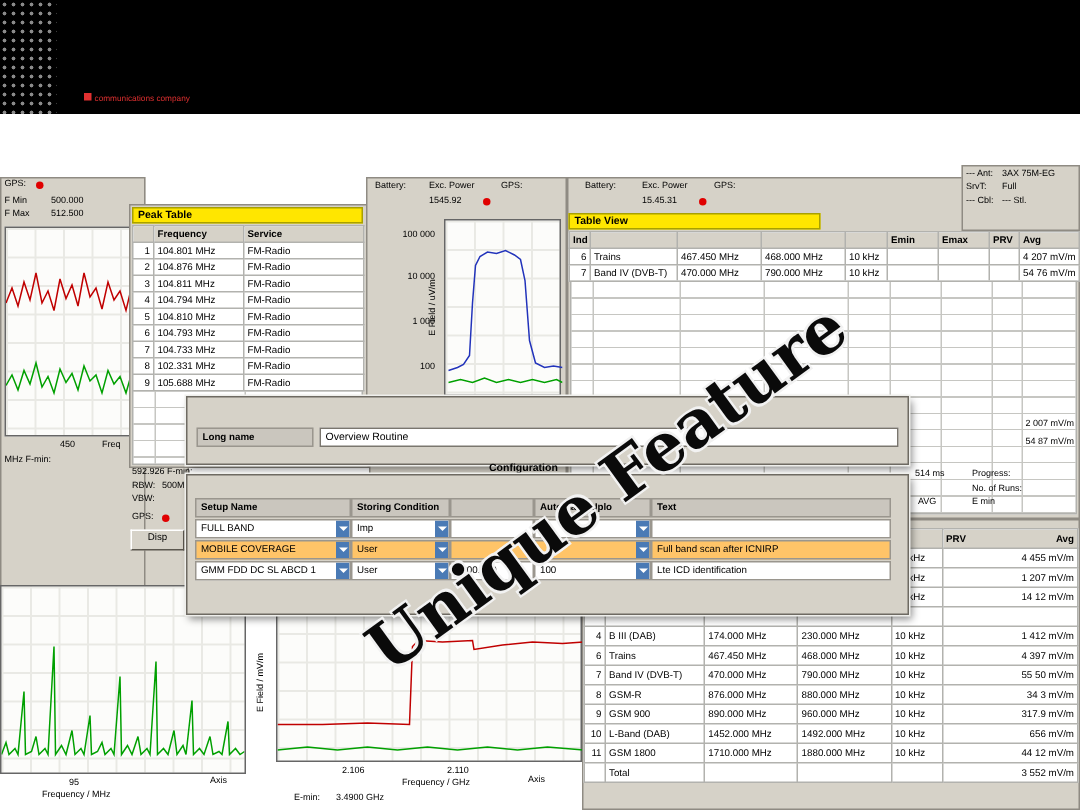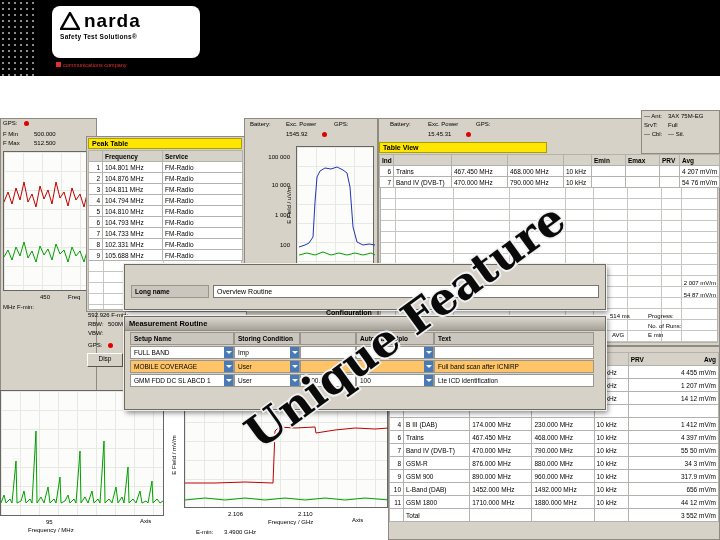--- a/index.html
+++ b/index.html
@@ -60,29 +60,20 @@
       transform:rotate(-36deg);
       text-shadow:1.5px 1.5px 0 #f2f2f2,-1.5px -1.5px 0 #f2f2f2,1.5px -1.5px 0 #f2f2f2,-1.5px 1.5px 0 #f2f2f2}
 </style>
 </head>
 <body>
 
 <div id="slide">
 
   <div id="hdr">
     <div id="dots"></div>
-    <div id="logo">
-      <div id="logo-row">
-        <svg width="20" height="18" viewBox="0 0 20 18">
-          <path d="M10 1 L19 17 L1 17 Z" fill="#fff" stroke="#000" stroke-width="2.4"></path>
-        </svg>
-        <span id="brand">narda</span>
-      </div>
-      <div id="brand-sub"><span>Safety Test Solutions</span><span>®</span></div>
-    </div>
     <div id="tagline"><span class="tag-icon"></span><span>communications company</span></div>
   </div>
 
   <div class="panel" style="left:86px;top:310px;width:40px;height:84px"></div>
   <div class="panel" style="left:246px;top:266px;width:132px;height:54px"></div>
 
   <div class="panel" style="left:0;top:118px;width:97px;height:274px"></div>
   <div class="t" style="left:3px;top:120px">GPS:</div>
   <span class="dot" style="left:24px;top:121px"></span>
   <div class="t" style="left:3px;top:131px">F Min</div>
@@ -408,21 +399,20 @@
   </tbody>
     </table>
 
   <div class="dlg" style="left:124px;top:264px;width:482px;height:46px">
     <div class="hcell" style="position:absolute;left:6px;top:20px;width:78px;height:13px">Long name</div>
     <div class="inset" style="left:88px;top:20px;width:386px;height:13px">Overview Routine</div>
   </div>
   <div class="t t7 b" style="left:326px;top:309px">Configuration</div>
 
   <div class="dlg" style="left:124px;top:316px;width:482px;height:94px">
-    <div class="dtitle">Measurement Routine</div>
     <div class="drow" style="left:5px;top:15px">
       <div class="hcell" style="width:104px">Setup Name</div>
       <div class="hcell" style="width:66px">Storing Condition</div>
       <div class="hcell" style="width:56px"></div>
       <div class="hcell" style="width:78px">Automatic Uplo</div>
       <div class="hcell" style="width:160px">Text</div>
     </div>
     <div class="drow" style="left:5px;top:29px">
       <div class="cell" style="width:104px"><span>FULL BAND</span><span class="dd"></span></div>
       <div class="cell" style="width:66px"><span>Imp</span><span class="dd"></span></div>

